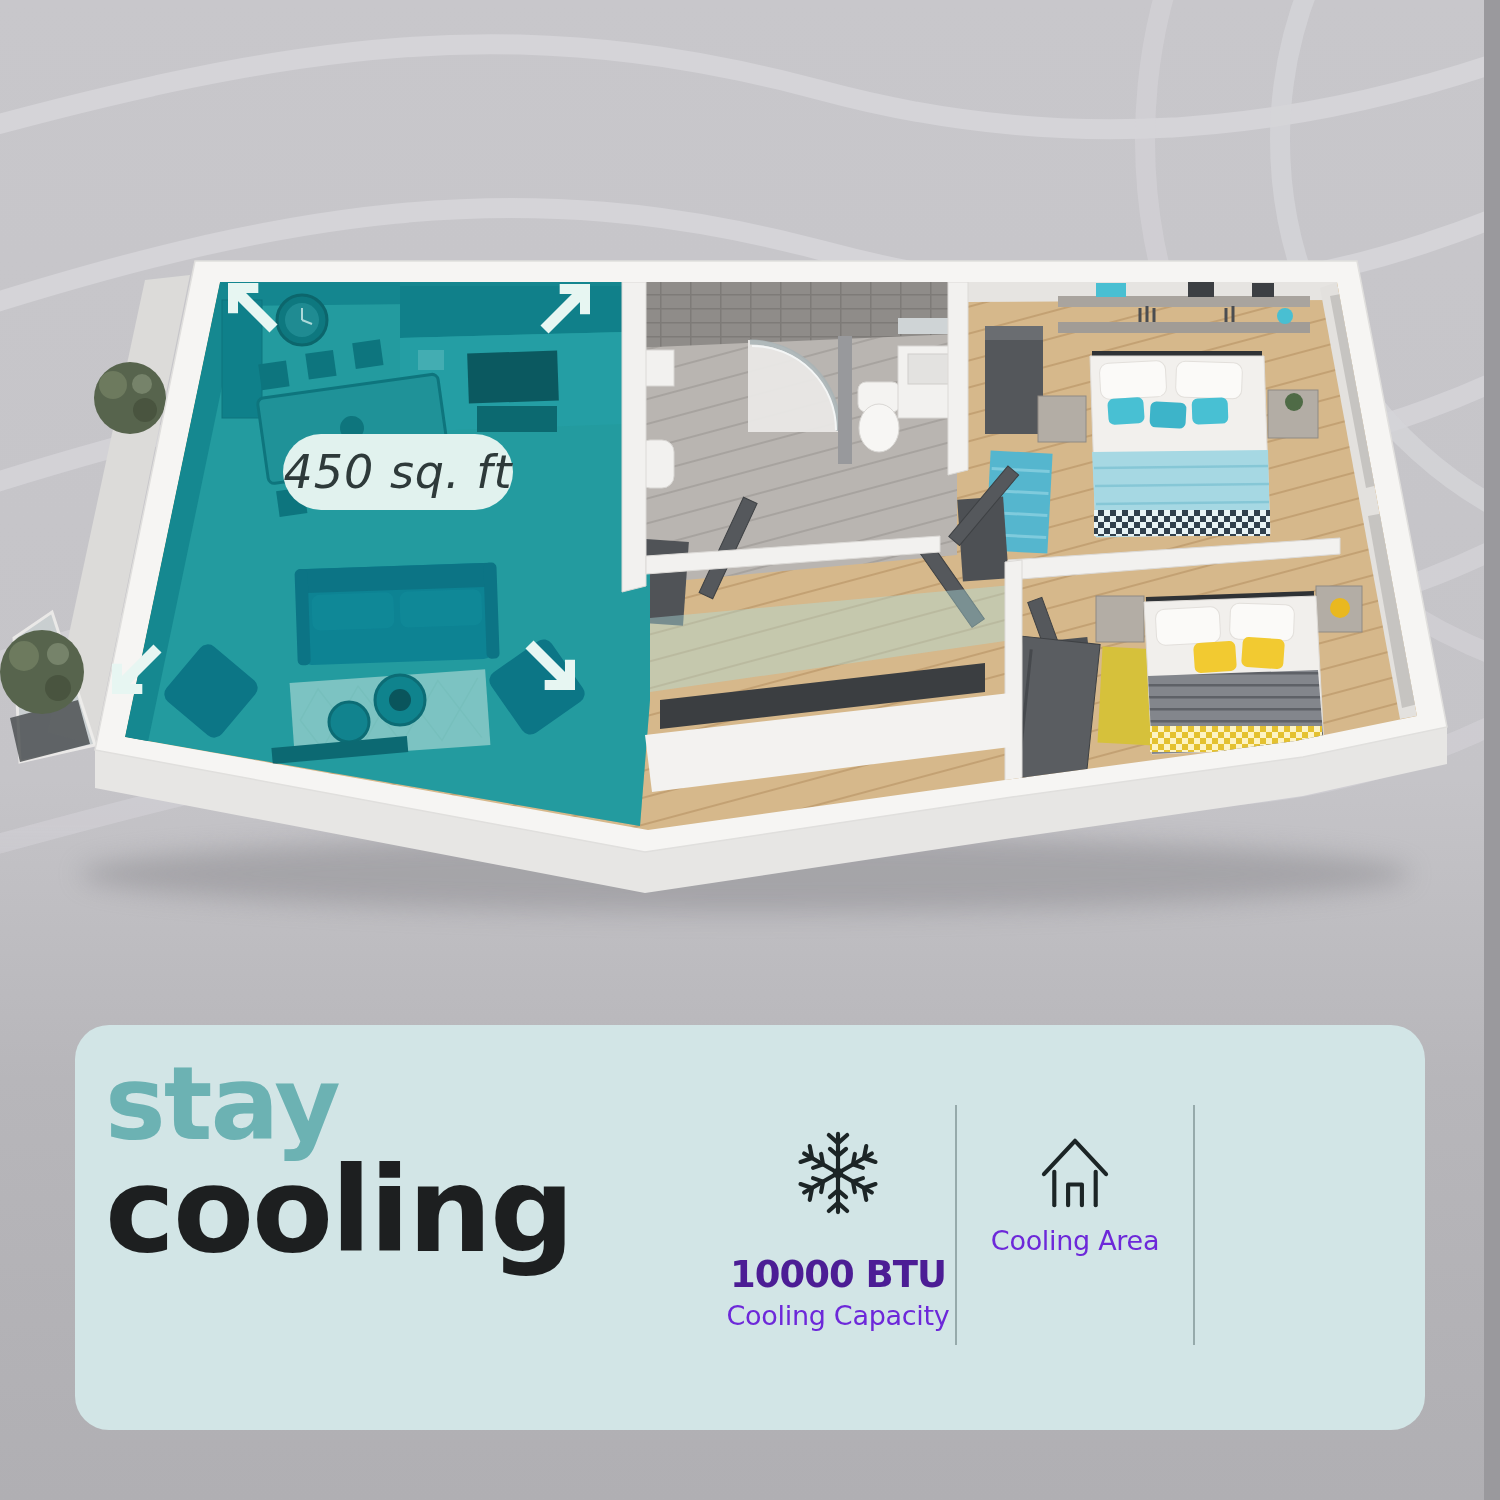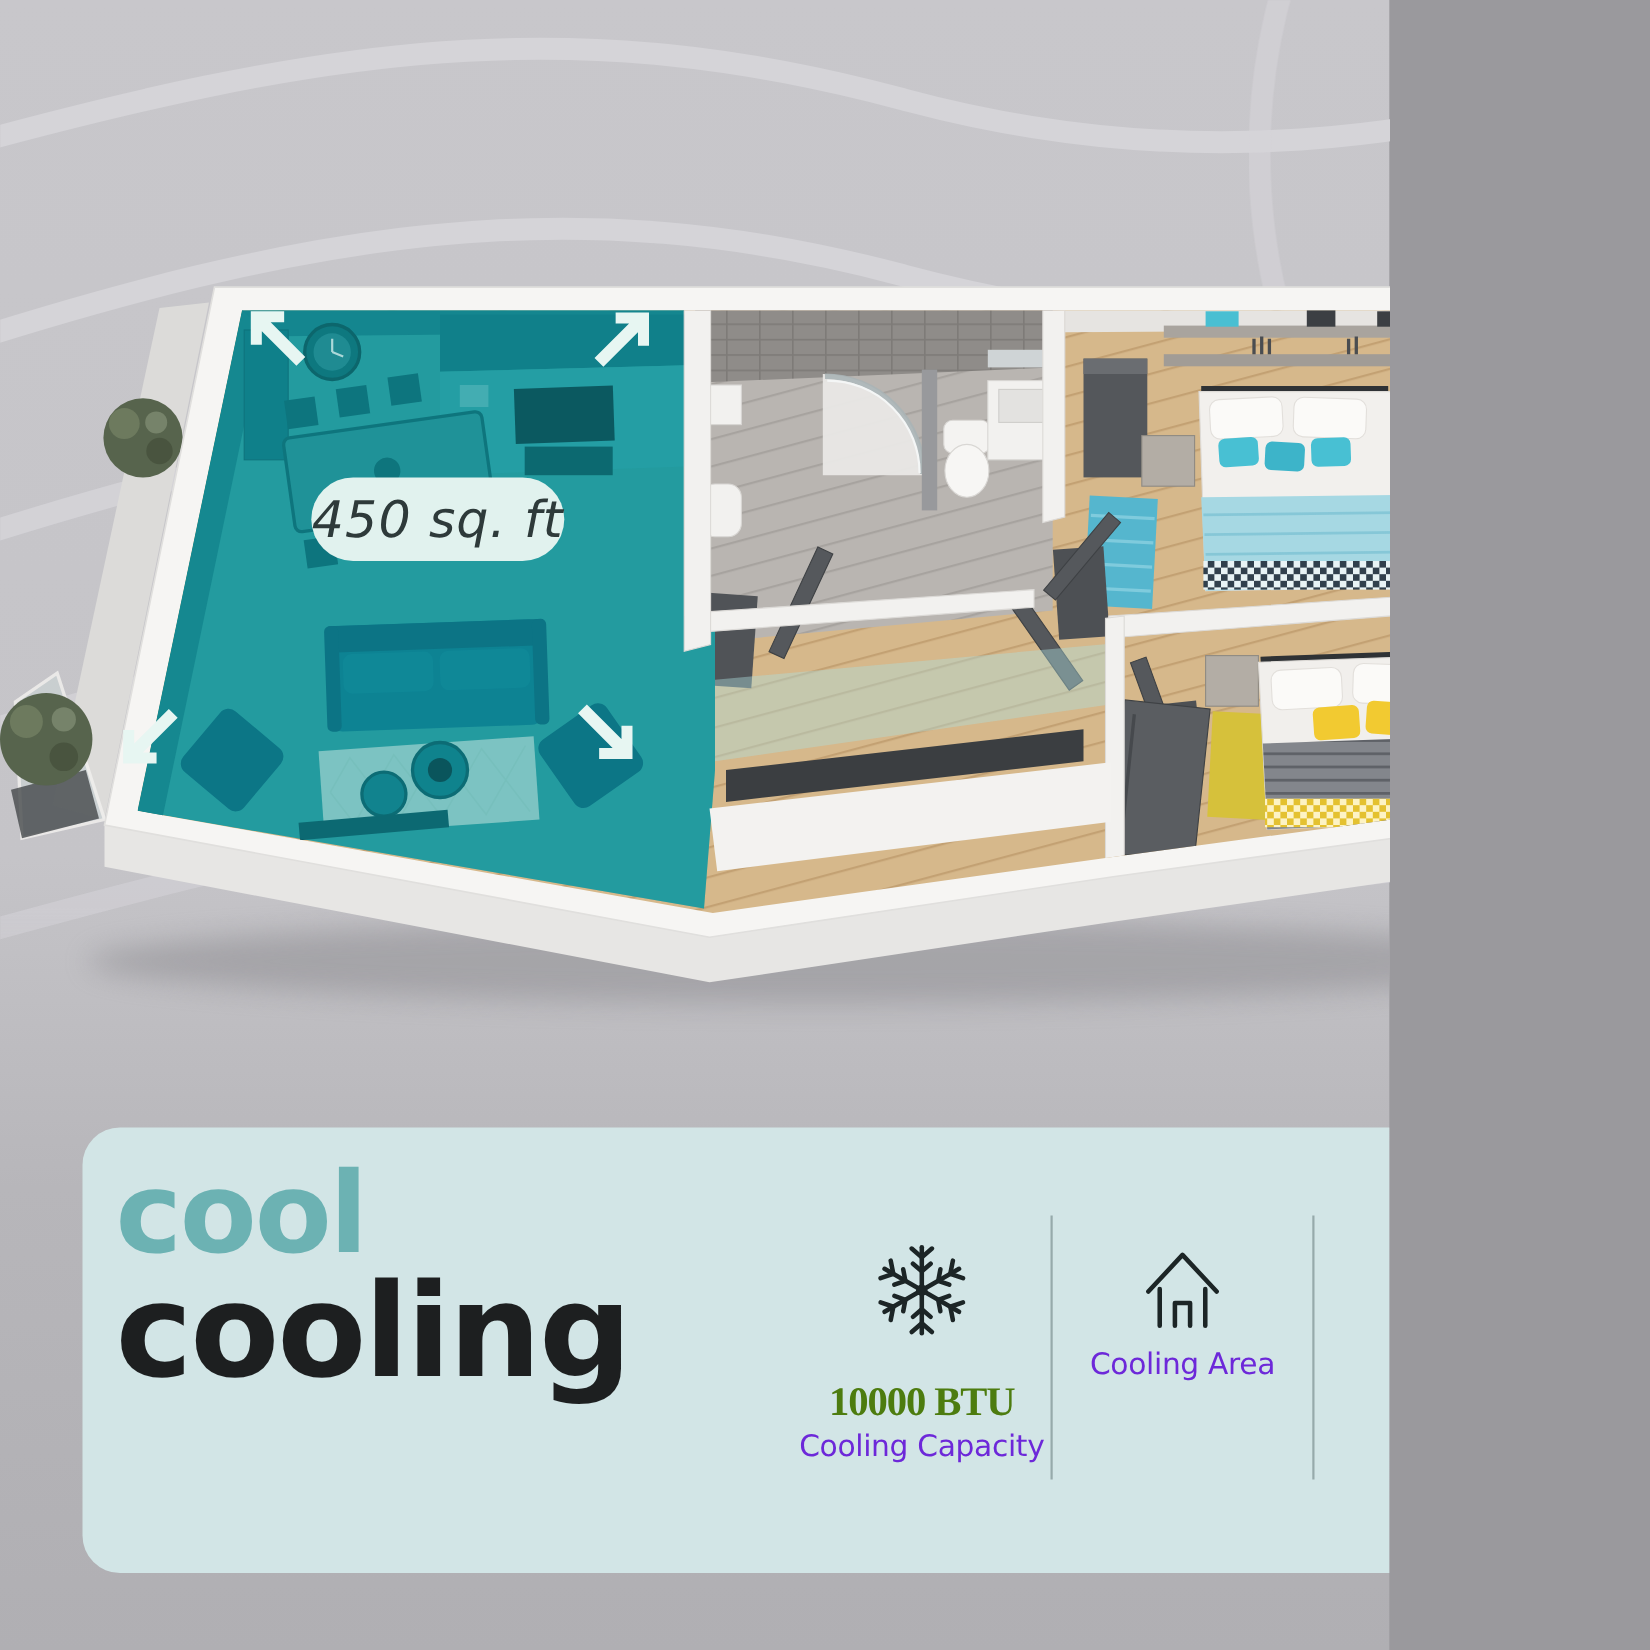--- a/index.html
+++ b/index.html
@@ -1,34 +1,34 @@
 <!DOCTYPE html>
 <html><head>
 <meta charset="utf-8">
 <style>
   html,body{margin:0;padding:0;background:#9a999d;}
   .stage{
-    position:relative;width:1263px;height:1500px;overflow:hidden;
+    position:relative;width:1484px;height:1500px;overflow:hidden;
     font-family:"DejaVu Sans","Liberation Sans",sans-serif;
     background:linear-gradient(180deg,#c8c7cb 0%,#c5c4c8 52%,#b7b6ba 72%,#b0afb3 100%);
   }
   .stage svg.scene{position:absolute;left:0;top:0;}
   
   .card{
     position:absolute;left:75px;top:1025px;width:1350px;height:405px;
     background:#d2e5e6;border-radius:34px;
   }
   .card-left{position:absolute;left:30px;top:28px;width:620px;}
   .t-accent{font-weight:700;font-size:102px;line-height:1.0;letter-spacing:-2px;color:#6cb2b3;}
   .t-main{font-weight:700;font-size:118px;line-height:1.0;letter-spacing:-2px;color:#1d1f20;margin-top:-4px;}
   .desc{margin-top:30px;font-size:41px;line-height:1.2;color:#232728;letter-spacing:-0.5px;}
   .stats{position:absolute;left:0;top:0;width:100%;height:100%;}
   .stat{position:absolute;top:100px;width:250px;display:flex;flex-direction:column;align-items:center;text-align:center;}
   .stat .icon{height:96px;display:flex;align-items:center;justify-content:center;}
-  .stat .value{margin-top:32px;font-weight:700;font-size:37px;letter-spacing:-1px;color:#4d7c0f;font-family:Liberation Serif, serif;}
+  .stat .value{margin-top:32px;font-weight:700;font-size:37px;letter-spacing:-1px;color:#4c1d95;}
   .stat .label{margin-top:4px;font-size:27px;letter-spacing:-0.3px;color:#6d28d9;}
   .stat-1{left:638px;} .stat-2{left:875px;} .stat-3{left:1110px;}
   .divider{position:absolute;top:80px;height:240px;width:2px;background:rgba(40,60,60,0.35);}
   .divider-1{left:880px;} .divider-2{left:1118px;}
 </style>
 </head>
 <body>
 
 <div class="stage">
 
@@ -327,21 +327,21 @@
   </g>
 
   <g>
     <rect x="283" y="434" width="230" height="76" rx="38" fill="#e1f2ee"></rect>
     <text x="398" y="488" text-anchor="middle" font-size="46" font-style="italic" fill="#2e3a3a" letter-spacing="1">450 sq. ft</text>
   </g>
 </svg>
 
 <div class="card">
   <div class="card-left">
-    <div class="t-accent">cool</div>
+    <div class="t-accent">stay</div>
     <div class="t-main">cooling</div>
   </div>
 
   <div class="stats">
     <div class="divider divider-1"></div>
     <div class="divider divider-2"></div>
 
     <div class="stat stat-1">
       <div class="icon">
         <svg width="92" height="92" viewBox="0 0 80 80" fill="none" stroke="#1c2526" stroke-width="3.6" stroke-linecap="round">

